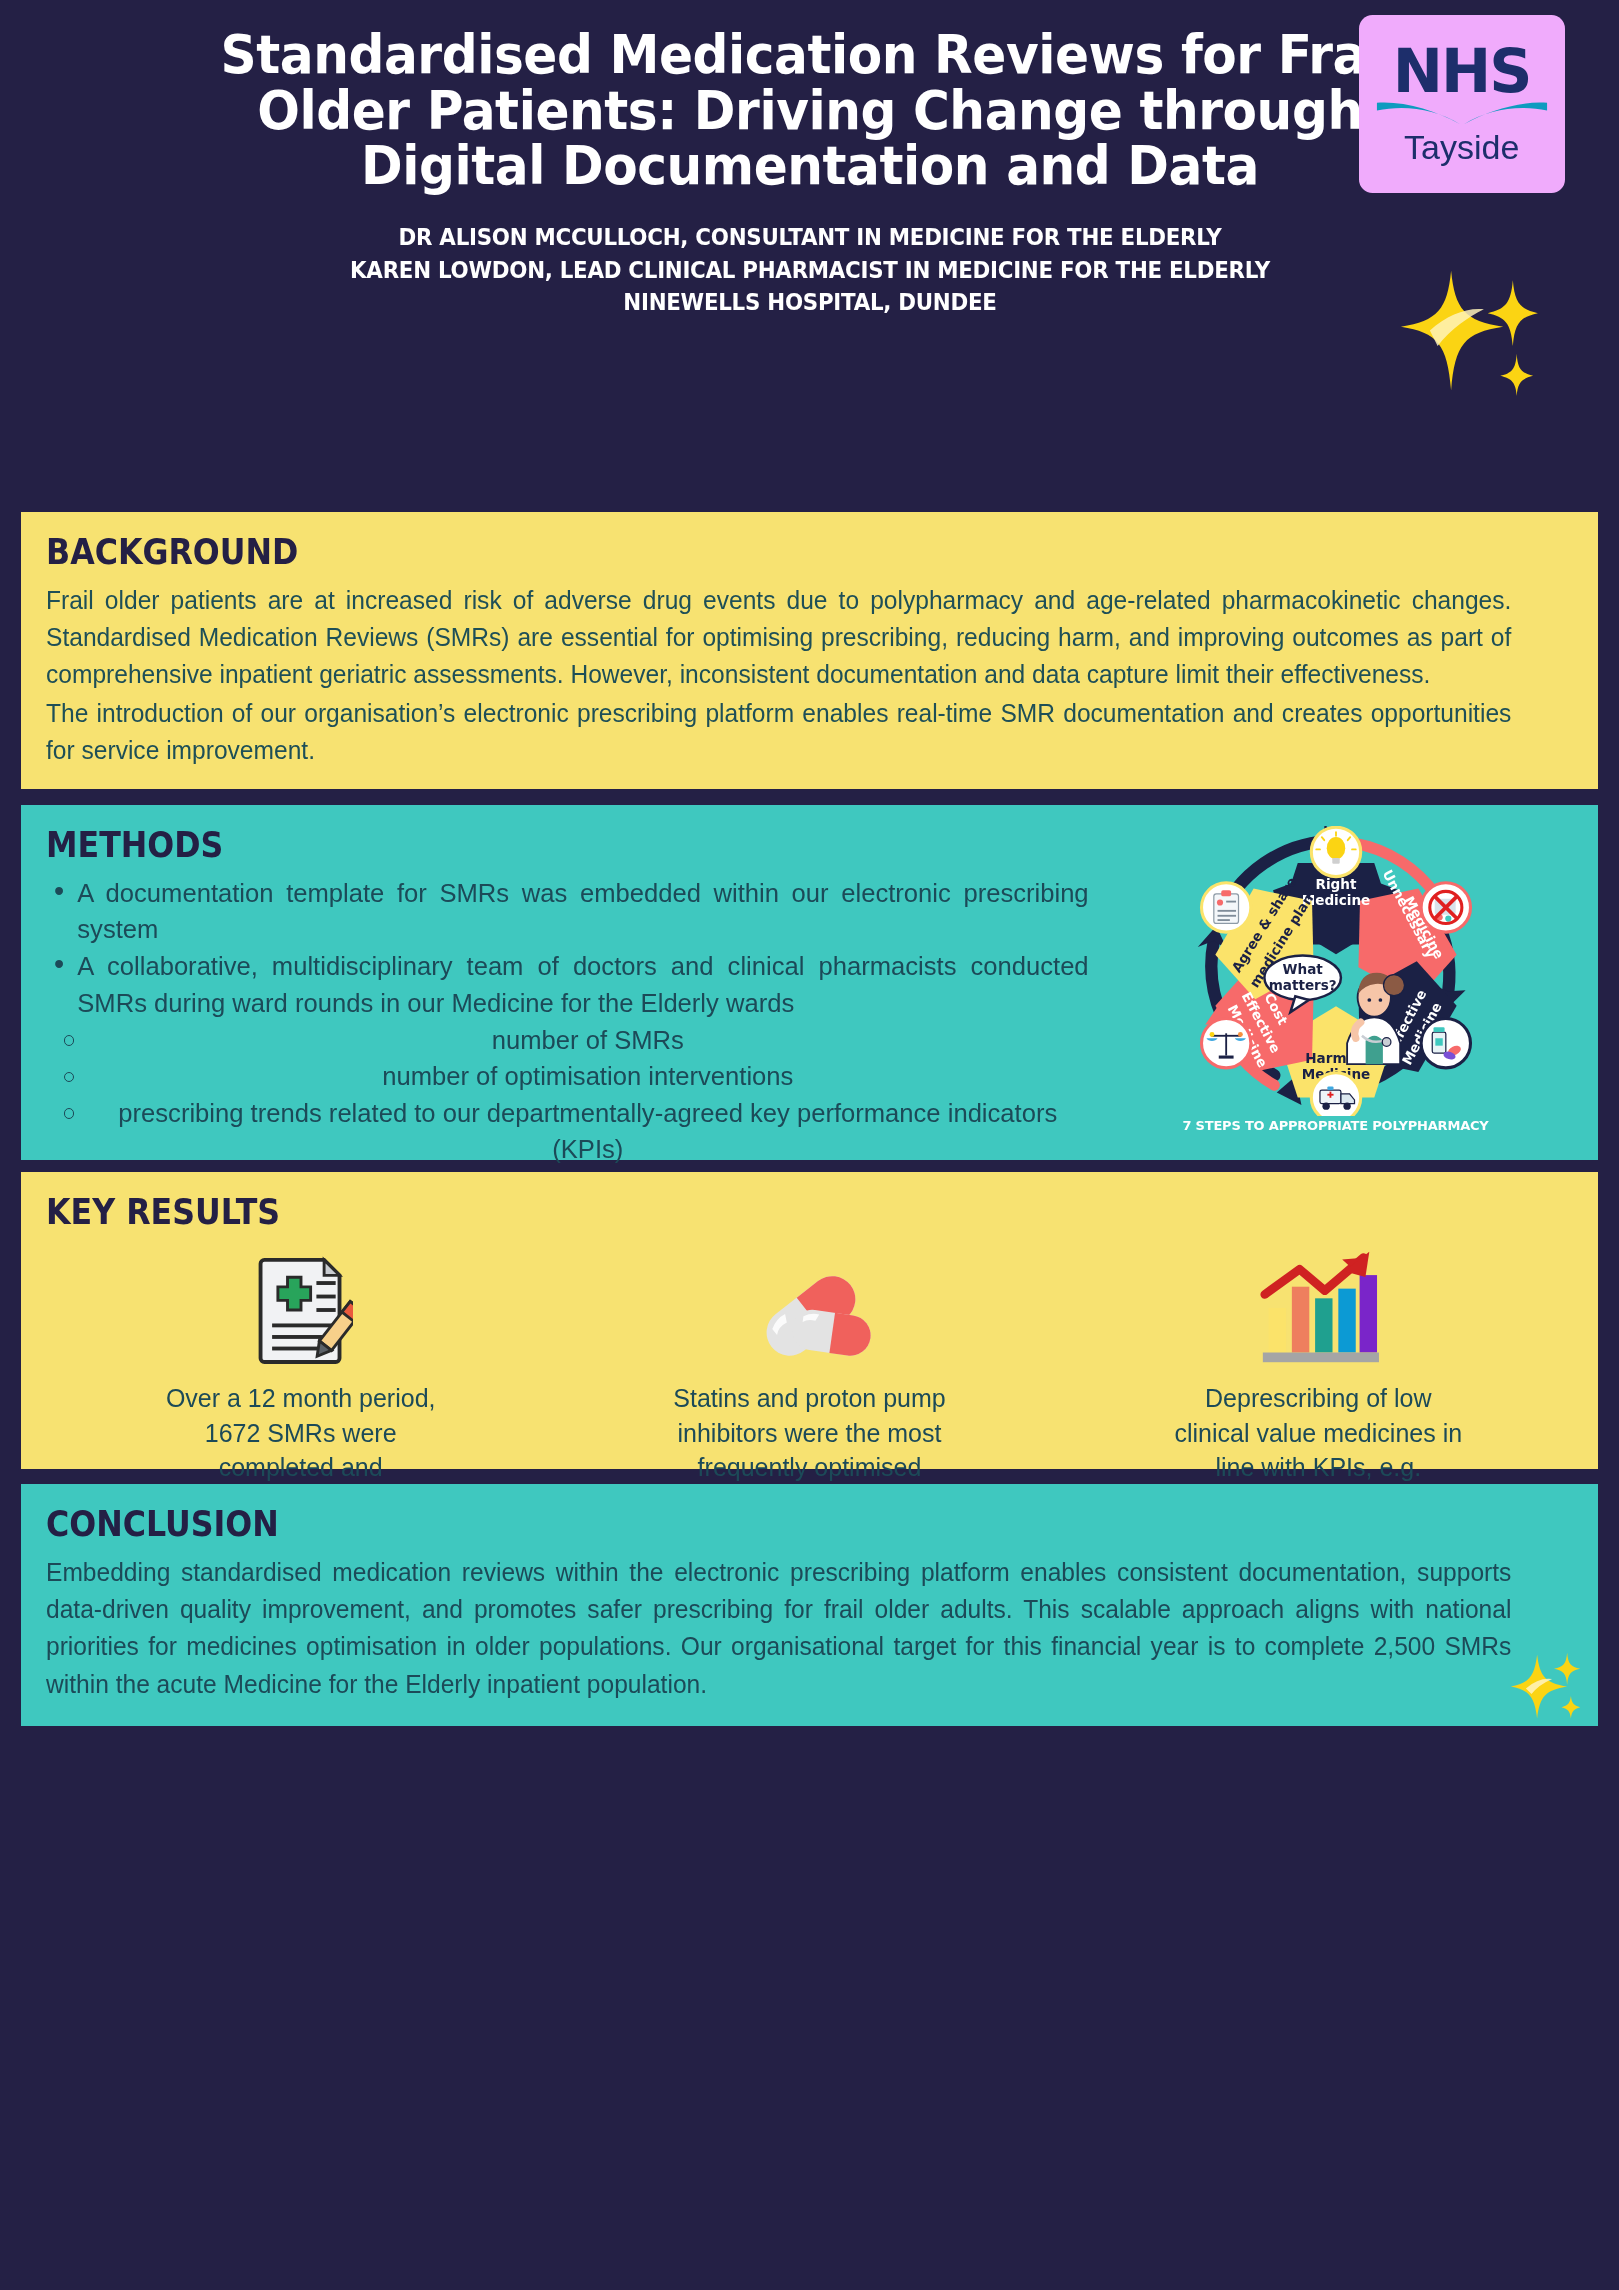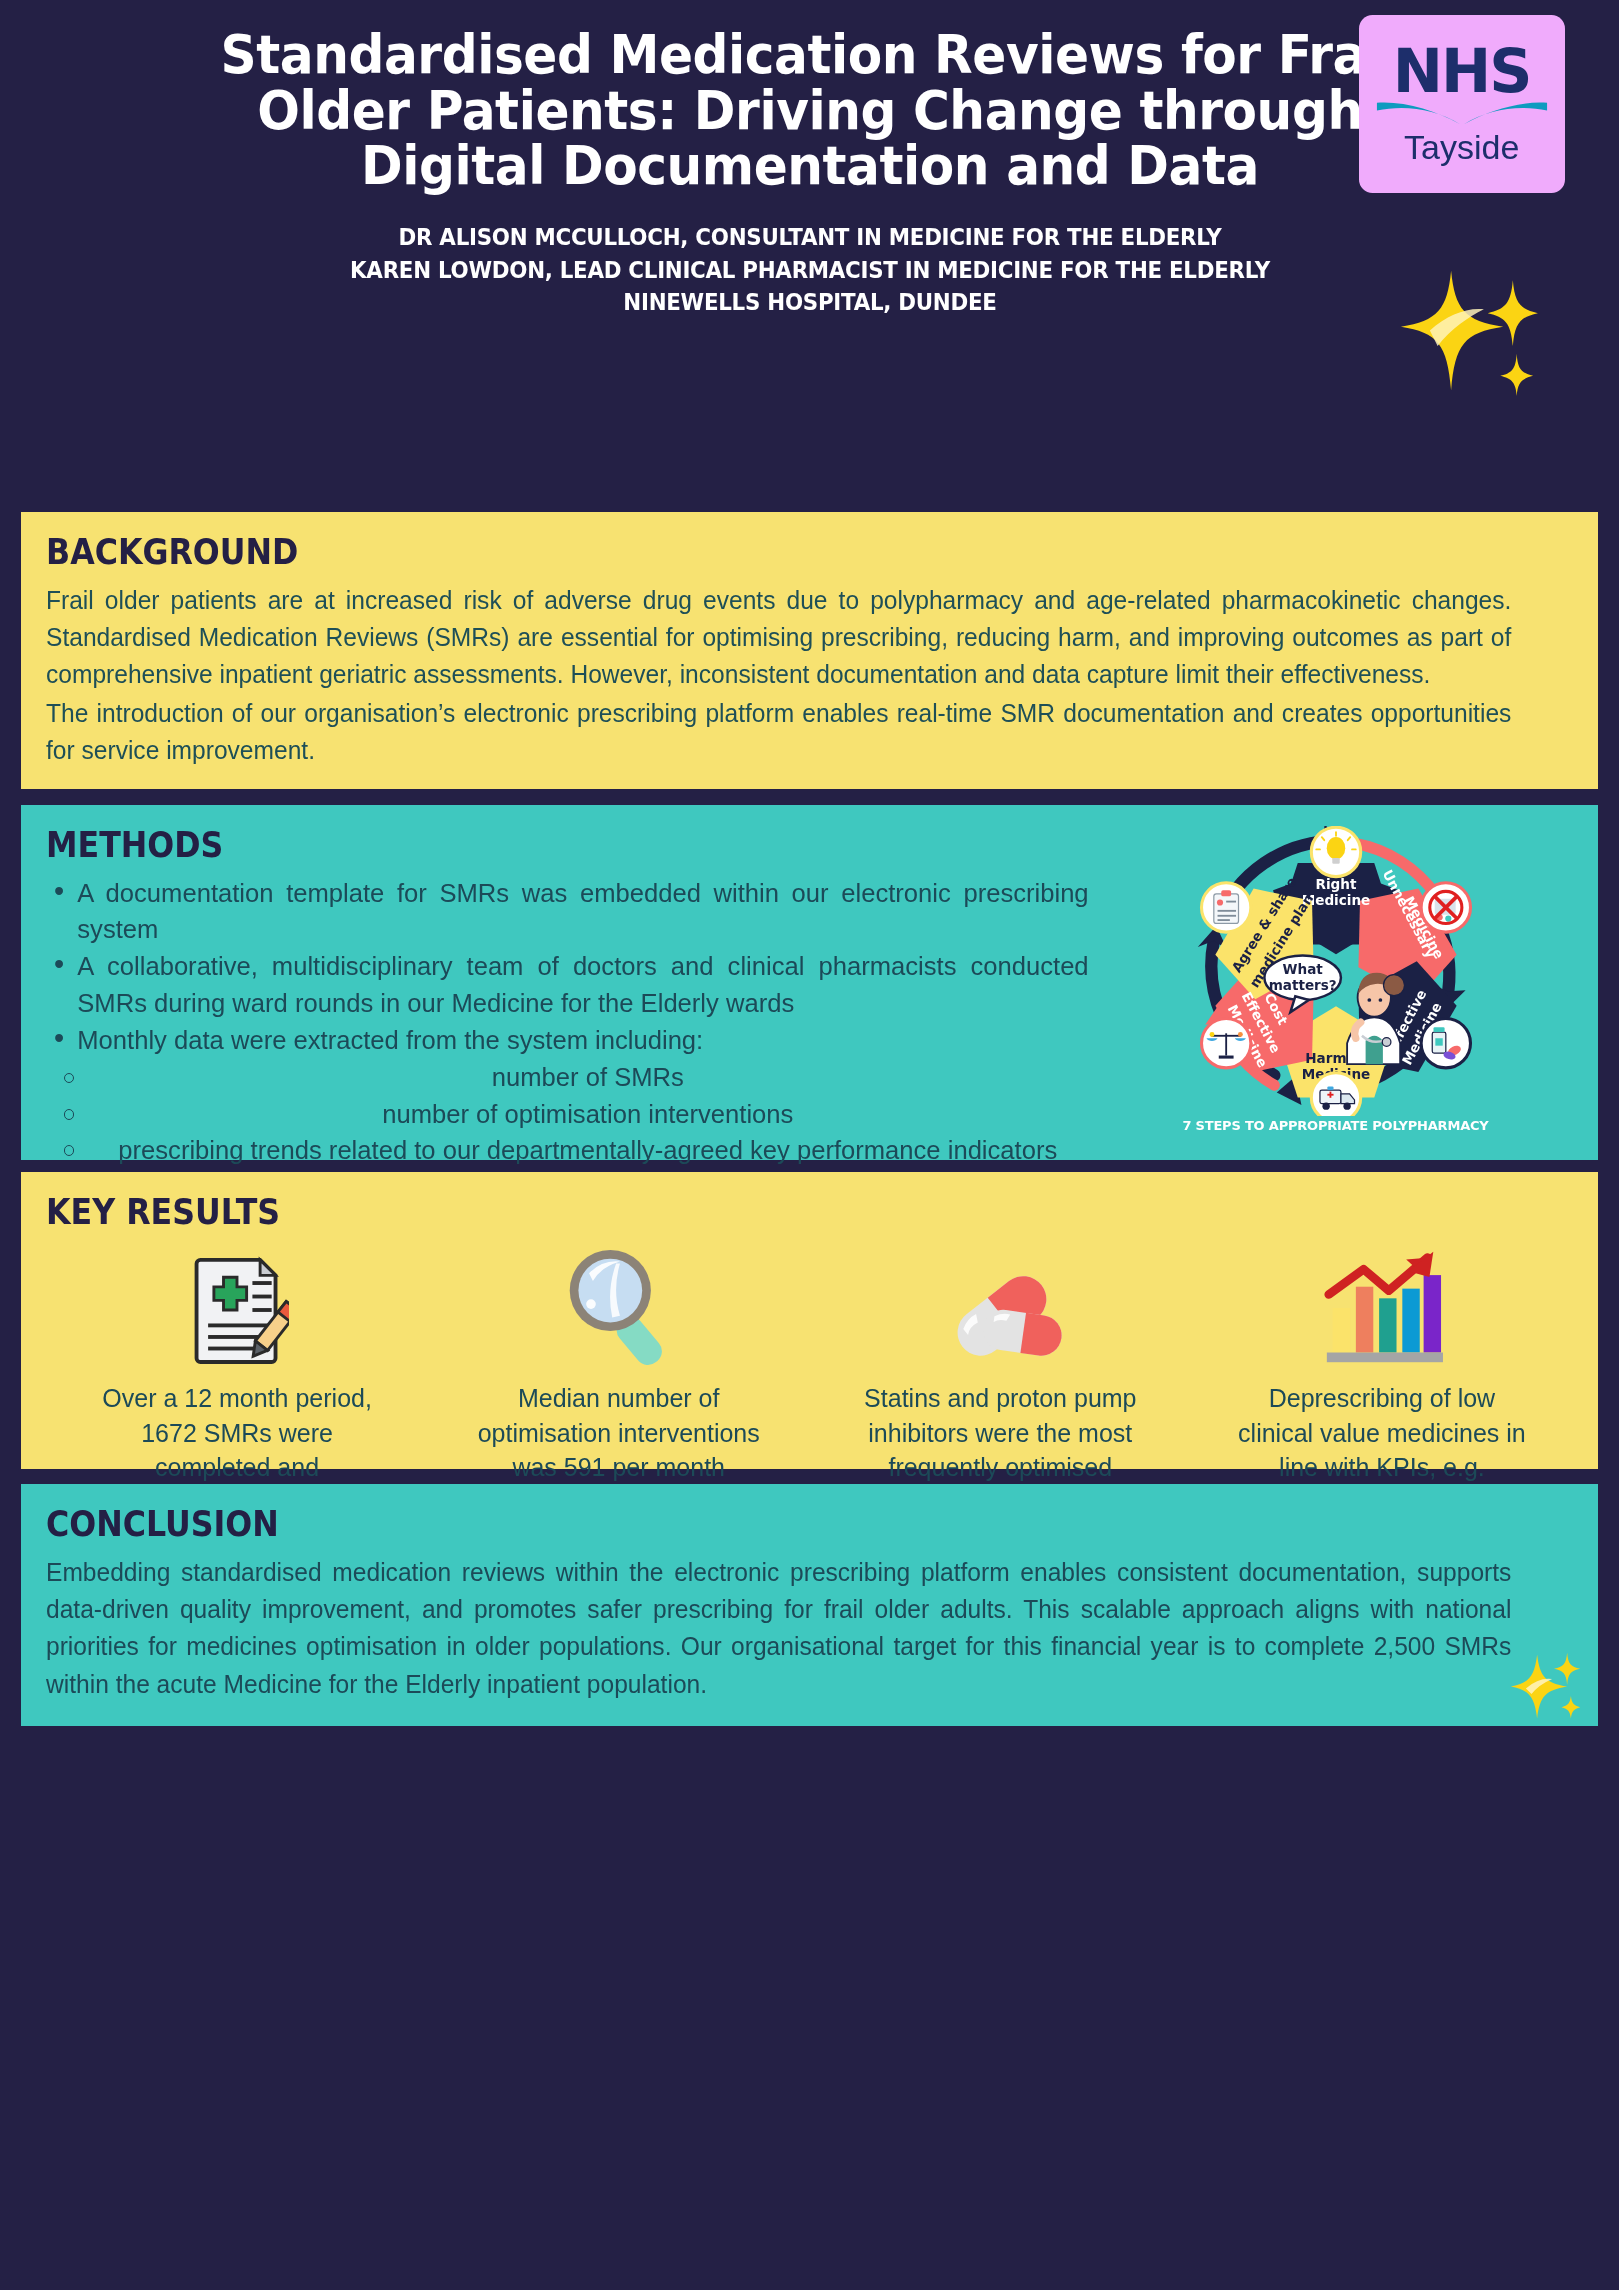--- a/index.html
+++ b/index.html
@@ -235,21 +235,20 @@
     <p class="body-text">Frail older patients are at increased risk of adverse drug events due to polypharmacy and age-related pharmacokinetic changes. Standardised Medication Reviews (SMRs) are essential for optimising prescribing, reducing harm, and improving outcomes as part of comprehensive inpatient geriatric assessments. However, inconsistent documentation and data capture limit their effectiveness.</p>
     <p class="body-text">The introduction of our organisation’s electronic prescribing platform enables real-time SMR documentation and creates opportunities for service improvement.</p>
   </div>
 
   <div class="box teal sec-methods">
     <div class="methods-left">
       <div class="sec-head">METHODS</div>
       <ul class="m-list">
         <li>A documentation template for SMRs was embedded within our electronic prescribing system</li>
         <li>A collaborative, multidisciplinary team of doctors and clinical pharmacists conducted SMRs during ward rounds in our Medicine for the Elderly wards</li>
-        <li>Monthly data were extracted from the system including:</li>
       </ul>
       <ul class="sub-list">
         <li>number of SMRs</li>
         <li>number of optimisation interventions</li>
         <li>prescribing trends related to our departmentally-agreed key performance indicators (KPIs)</li>
       </ul>
     </div>
 
     <div class="methods-right">
       <svg width="454" height="290" viewBox="0 0 500 470">
@@ -420,33 +419,20 @@
             <g transform="rotate(38 88 86)">
               <rect x="80" y="48" width="16" height="52" fill="#F7D08A" stroke="#2a2a2a" stroke-width="3"></rect>
               <rect x="80" y="48" width="16" height="14" fill="#EA5A3D" stroke="#2a2a2a" stroke-width="3"></rect>
               <path d="M80,100 l8,14 l8,-14 z" fill="#5b6168" stroke="#2a2a2a" stroke-width="3"></path>
             </g>
           </svg>
         </div>
         <div class="result-cap">Over a 12 month period, 1672 SMRs were completed and documented</div>
       </div>
 
-      <div class="result-col">
-        <div class="result-icon">
-          <svg width="114" height="124" viewBox="0 0 118 128">
-            <rect x="66" y="72" width="28" height="56" rx="13" fill="#85DBC4" transform="rotate(-40 80 100)"></rect>
-            <circle cx="50" cy="48" r="42" fill="#8C8377"></circle>
-            <circle cx="50" cy="48" r="33" fill="#C6DDF2"></circle>
-            <path d="M28,30 q14,-14 32,-12 q-20,6 -28,20 z" fill="#ffffff" opacity="0.9"></path>
-            <path d="M56,20 q-10,28 -4,56 l8,-2 q-8,-26 0,-54 z" fill="#ffffff" opacity="0.85"></path>
-            <circle cx="30" cy="62" r="5" fill="#ffffff" opacity="0.9"></circle>
-          </svg>
-        </div>
-        <div class="result-cap">Median number of optimisation interventions was 591 per month</div>
-      </div>
 
       <div class="result-col">
         <div class="result-icon">
           <svg width="124" height="106" viewBox="0 0 128 110">
             <g transform="rotate(-38 62 54)">
               <rect x="12" y="34" width="104" height="48" rx="24" fill="#e3e3e3"></rect>
               <path d="M64,34 h28 a24,24 0 0,1 0,48 h-28 z" fill="#F0615C"></path>
               <path d="M24,44 q10,-6 20,-4 l-4,8 q-10,-2 -16,4 z" fill="#ffffff" opacity="0.85"></path>
             </g>
             <g transform="rotate(8 84 74)">

